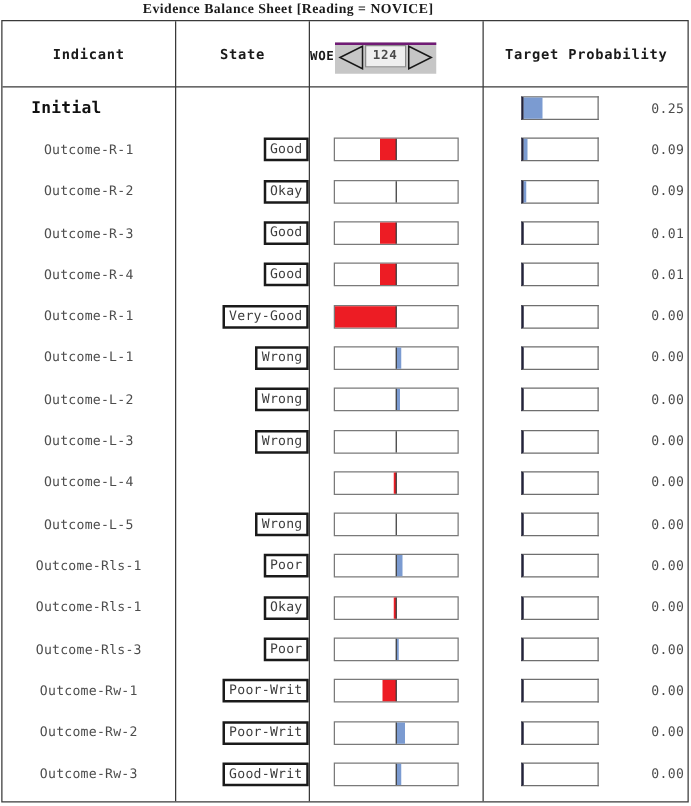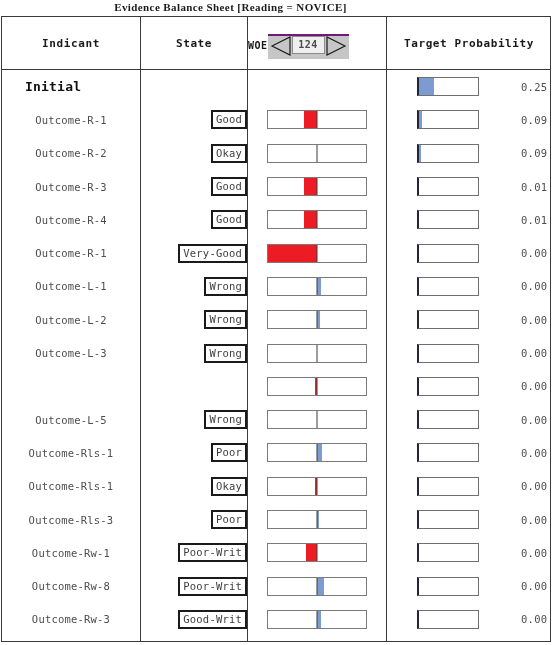--- a/index.html
+++ b/index.html
@@ -454,20 +454,21 @@
           <div class="cell cell-prob">
             <div class="prob-wrap">
               <div class="prob-bar">
                 <div class="prob-fill" style="width: 0%;"></div>
               </div>
               <span class="prob-val">0.00</span>
             </div>
           </div>
         </div>
         <div class="row">
+          <div class="cell cell-indicant">Outcome-L-4</div>
           <div class="cell cell-woe">
             <div class="woe-bar">
               <div class="woe-fill" style="right: 50%; width: 2%; background: rgb(237, 28, 36);"></div>
               <div class="woe-center"></div>
             </div>
           </div>
           <div class="cell cell-prob">
             <div class="prob-wrap">
               <div class="prob-bar">
                 <div class="prob-fill" style="width: 0%;"></div>
@@ -570,21 +571,21 @@
           <div class="cell cell-prob">
             <div class="prob-wrap">
               <div class="prob-bar">
                 <div class="prob-fill" style="width: 0%;"></div>
               </div>
               <span class="prob-val">0.00</span>
             </div>
           </div>
         </div>
         <div class="row">
-          <div class="cell cell-indicant">Outcome-Rw-8</div>
+          <div class="cell cell-indicant">Outcome-Rw-2</div>
           <div class="cell cell-state">
             <span class="state-box">Poor-Writ</span>
           </div>
           <div class="cell cell-woe">
             <div class="woe-bar">
               <div class="woe-fill" style="left: 50%; width: 7%; background: rgb(123, 155, 209);"></div>
               <div class="woe-center"></div>
             </div>
           </div>
           <div class="cell cell-prob">

